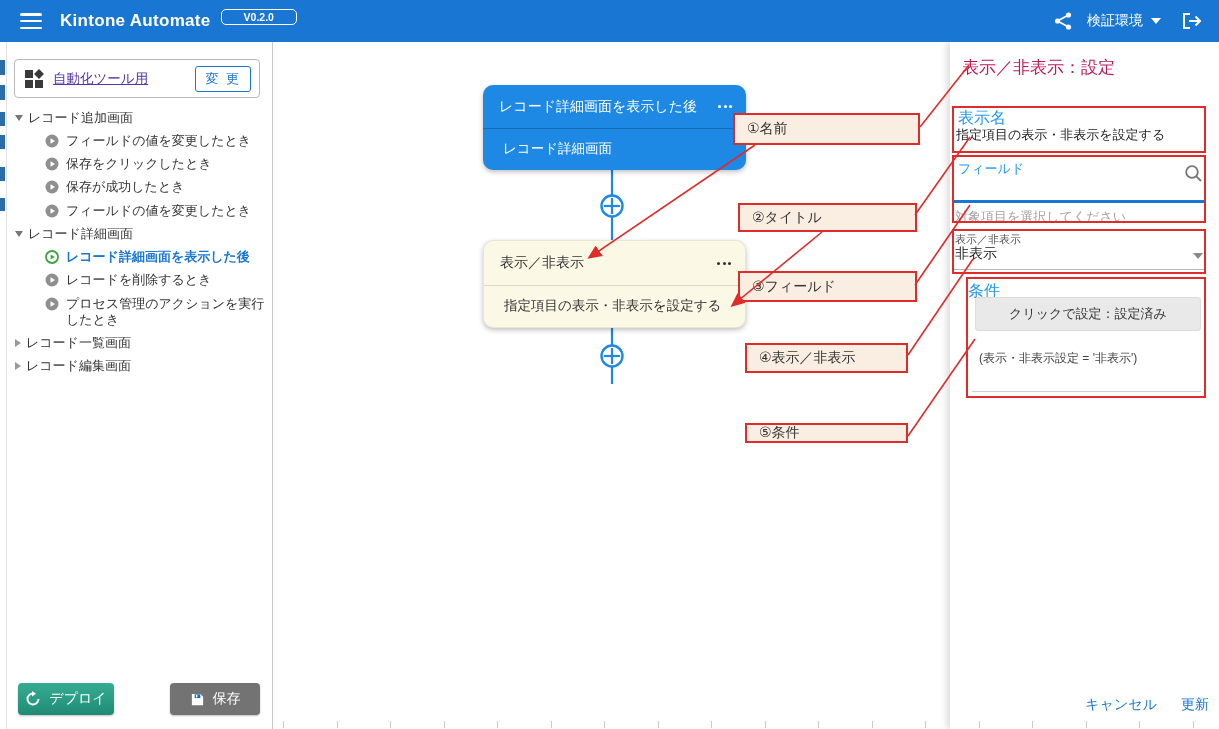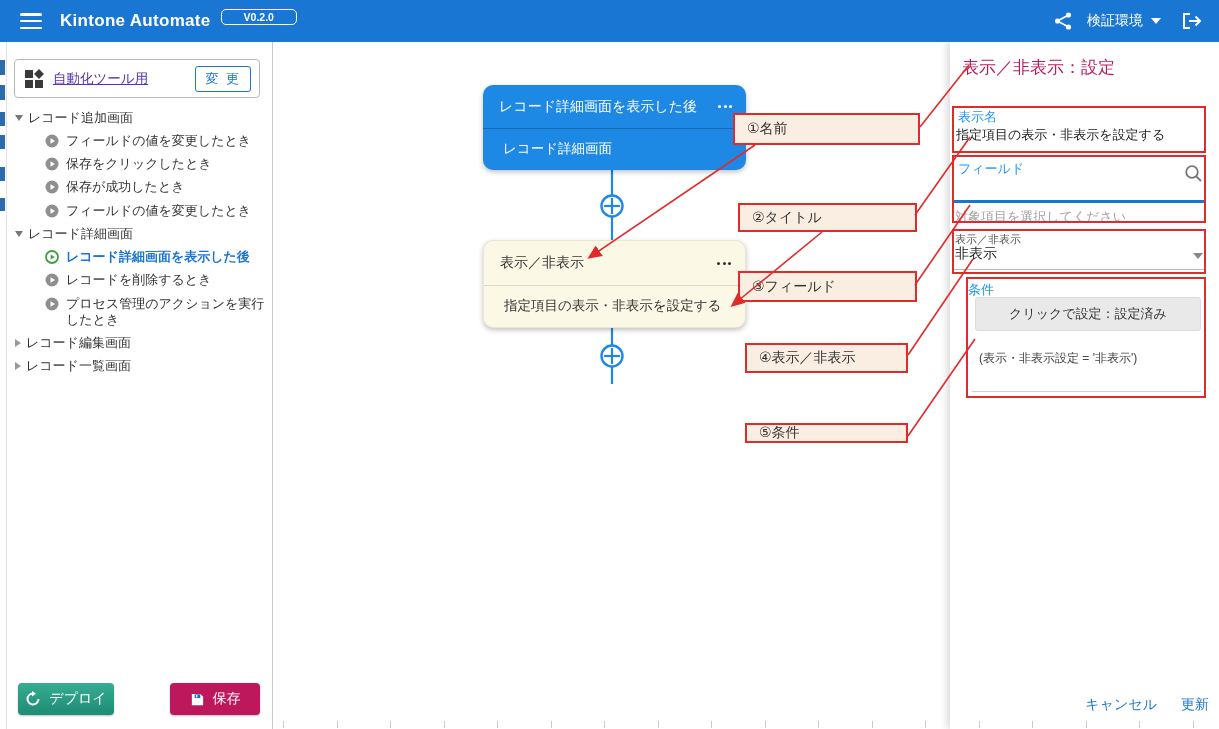--- a/index.html
+++ b/index.html
@@ -43,21 +43,21 @@
     border-top:6px solid #777; margin-top:1px; }
   .car-r { width:0; height:0; border-top:4.5px solid transparent; border-bottom:4.5px solid transparent;
     border-left:6px solid #999; }
   .play-ic { flex:0 0 14px; width:14px; height:14px; margin-top:1px; }
   .sidebar-actions { position:absolute; left:0; bottom:0; width:100%; height:56px; }
   .deploy-btn { position:absolute; left:11px; top:10px; width:96px; height:32px; border:none; border-radius:4px;
     background:linear-gradient(#36ac93,#1f8b75); color:#fff; font-size:14px; cursor:pointer;
     display:flex; align-items:center; justify-content:center; gap:8px;
     font-family:"Liberation Sans","DejaVu Sans",sans-serif; box-shadow:0 1px 2px rgba(0,0,0,.25); }
   .save-btn { position:absolute; left:163px; top:10px; width:90px; height:32px; border:none; border-radius:4px;
-    background:#be185d; color:#fff; font-size:14px; cursor:pointer;
+    background:#737373; color:#fff; font-size:14px; cursor:pointer;
     display:flex; align-items:center; justify-content:center; gap:8px;
     font-family:"Liberation Sans","DejaVu Sans",sans-serif; box-shadow:0 1px 2px rgba(0,0,0,.25); }
 
   
   .canvas { position:absolute; left:274px; top:42px; width:676px; height:687px; background:#fff; }
   .flow-node { position:absolute; border-radius:10px; box-shadow:0 2px 5px rgba(0,0,0,.25); overflow:hidden; cursor:pointer; }
   .node-blue { left:209px; top:43px; width:263px; height:85px; background:#1E88E5; color:#fff; }
   .node-blue .nd-head { height:44px; border-bottom:1px solid rgba(0,0,0,.22); }
   .node-cream { left:209px; top:198px; width:263px; height:88px; background:#FCF8E6; color:#333;
     border:1px solid rgba(0,0,0,.07); }
@@ -72,21 +72,21 @@
   
   .ann-box { position:absolute; border:2px solid #E02B2B; background:#FAEDE1; color:#333;
     font-size:14px; display:flex; align-items:center; padding-left:12px; z-index:45; }
   .ann-rect { position:absolute; border:2px solid #E02B2B; z-index:45; pointer-events:none; }
   .ann-lines { position:absolute; left:0; top:0; width:1219px; height:729px; z-index:46; pointer-events:none; }
 
   
   .panel { position:absolute; left:950px; top:42px; width:269px; height:687px; background:#fff; z-index:35;
     box-shadow:-4px 0 6px rgba(0,0,0,.12); }
   .panel-title { position:absolute; left:12px; top:14px; font-size:17px; color:#be185d; }
-  .f-label-blue { color:#2196F3; font-size:13px; }
+  .f-label-blue { color:#2196F3; font-size:16px; }
   .fld-name-label { position:absolute; left:8px; top:66px; }
   .fld-name-value { position:absolute; left:6px; top:84px; font-size:13px; color:#222; cursor:text; }
   .fld-field-label { position:absolute; left:8px; top:118px; font-size:13px; }
   .search-icon { position:absolute; left:234px; top:122px; cursor:pointer; }
   .fld-underline { position:absolute; left:3px; top:158px; width:252px; height:2.5px; background:#1976D2; }
   .fld-placeholder { position:absolute; left:5px; top:166px; font-size:13px; color:#a3a3a3; cursor:text; }
   .vis-label { position:absolute; left:5px; top:190px; font-size:11px; color:#555; }
   .vis-value { position:absolute; left:5px; top:203px; font-size:14px; color:#222; cursor:pointer; }
   .vis-caret { position:absolute; left:243px; top:211px; width:0; height:0; cursor:pointer;
     border-left:5px solid transparent; border-right:5px solid transparent; border-top:6px solid #888; }
@@ -207,25 +207,25 @@
     </div>
     <div class="t-item">
       <svg class="play-ic" viewBox="0 0 14 14">
           <circle cx="7" cy="7" r="6.5" fill="#8f8f8f"></circle>
           <path d="M5.5 4.2 L10 7 L5.5 9.8 Z" fill="#fff"></path>
         </svg>
       <span class="lbl">プロセス管理のアクションを実行したとき</span>
     </div>
     <div class="t-group">
       <i class="car-r"></i>
-      <span class="lbl">レコード編集画面</span>
+      <span class="lbl">レコード一覧画面</span>
     </div>
     <div class="t-group">
       <i class="car-r"></i>
-      <span class="lbl">レコード一覧画面</span>
+      <span class="lbl">レコード編集画面</span>
     </div>
   </div>
 
   <div class="sidebar-actions">
     <button class="deploy-btn">
       <svg width="16" height="16" viewBox="0 0 16 16">
         <path d="M13.5 8 A5.5 5.5 0 1 1 8 2.5" stroke="#fff" stroke-width="2" fill="none"></path>
         <path d="M8 0 L12 2.7 L8 5.4 Z" fill="#fff" transform="translate(-1,0)"></path>
       </svg>
       <span>デプロイ</span>

